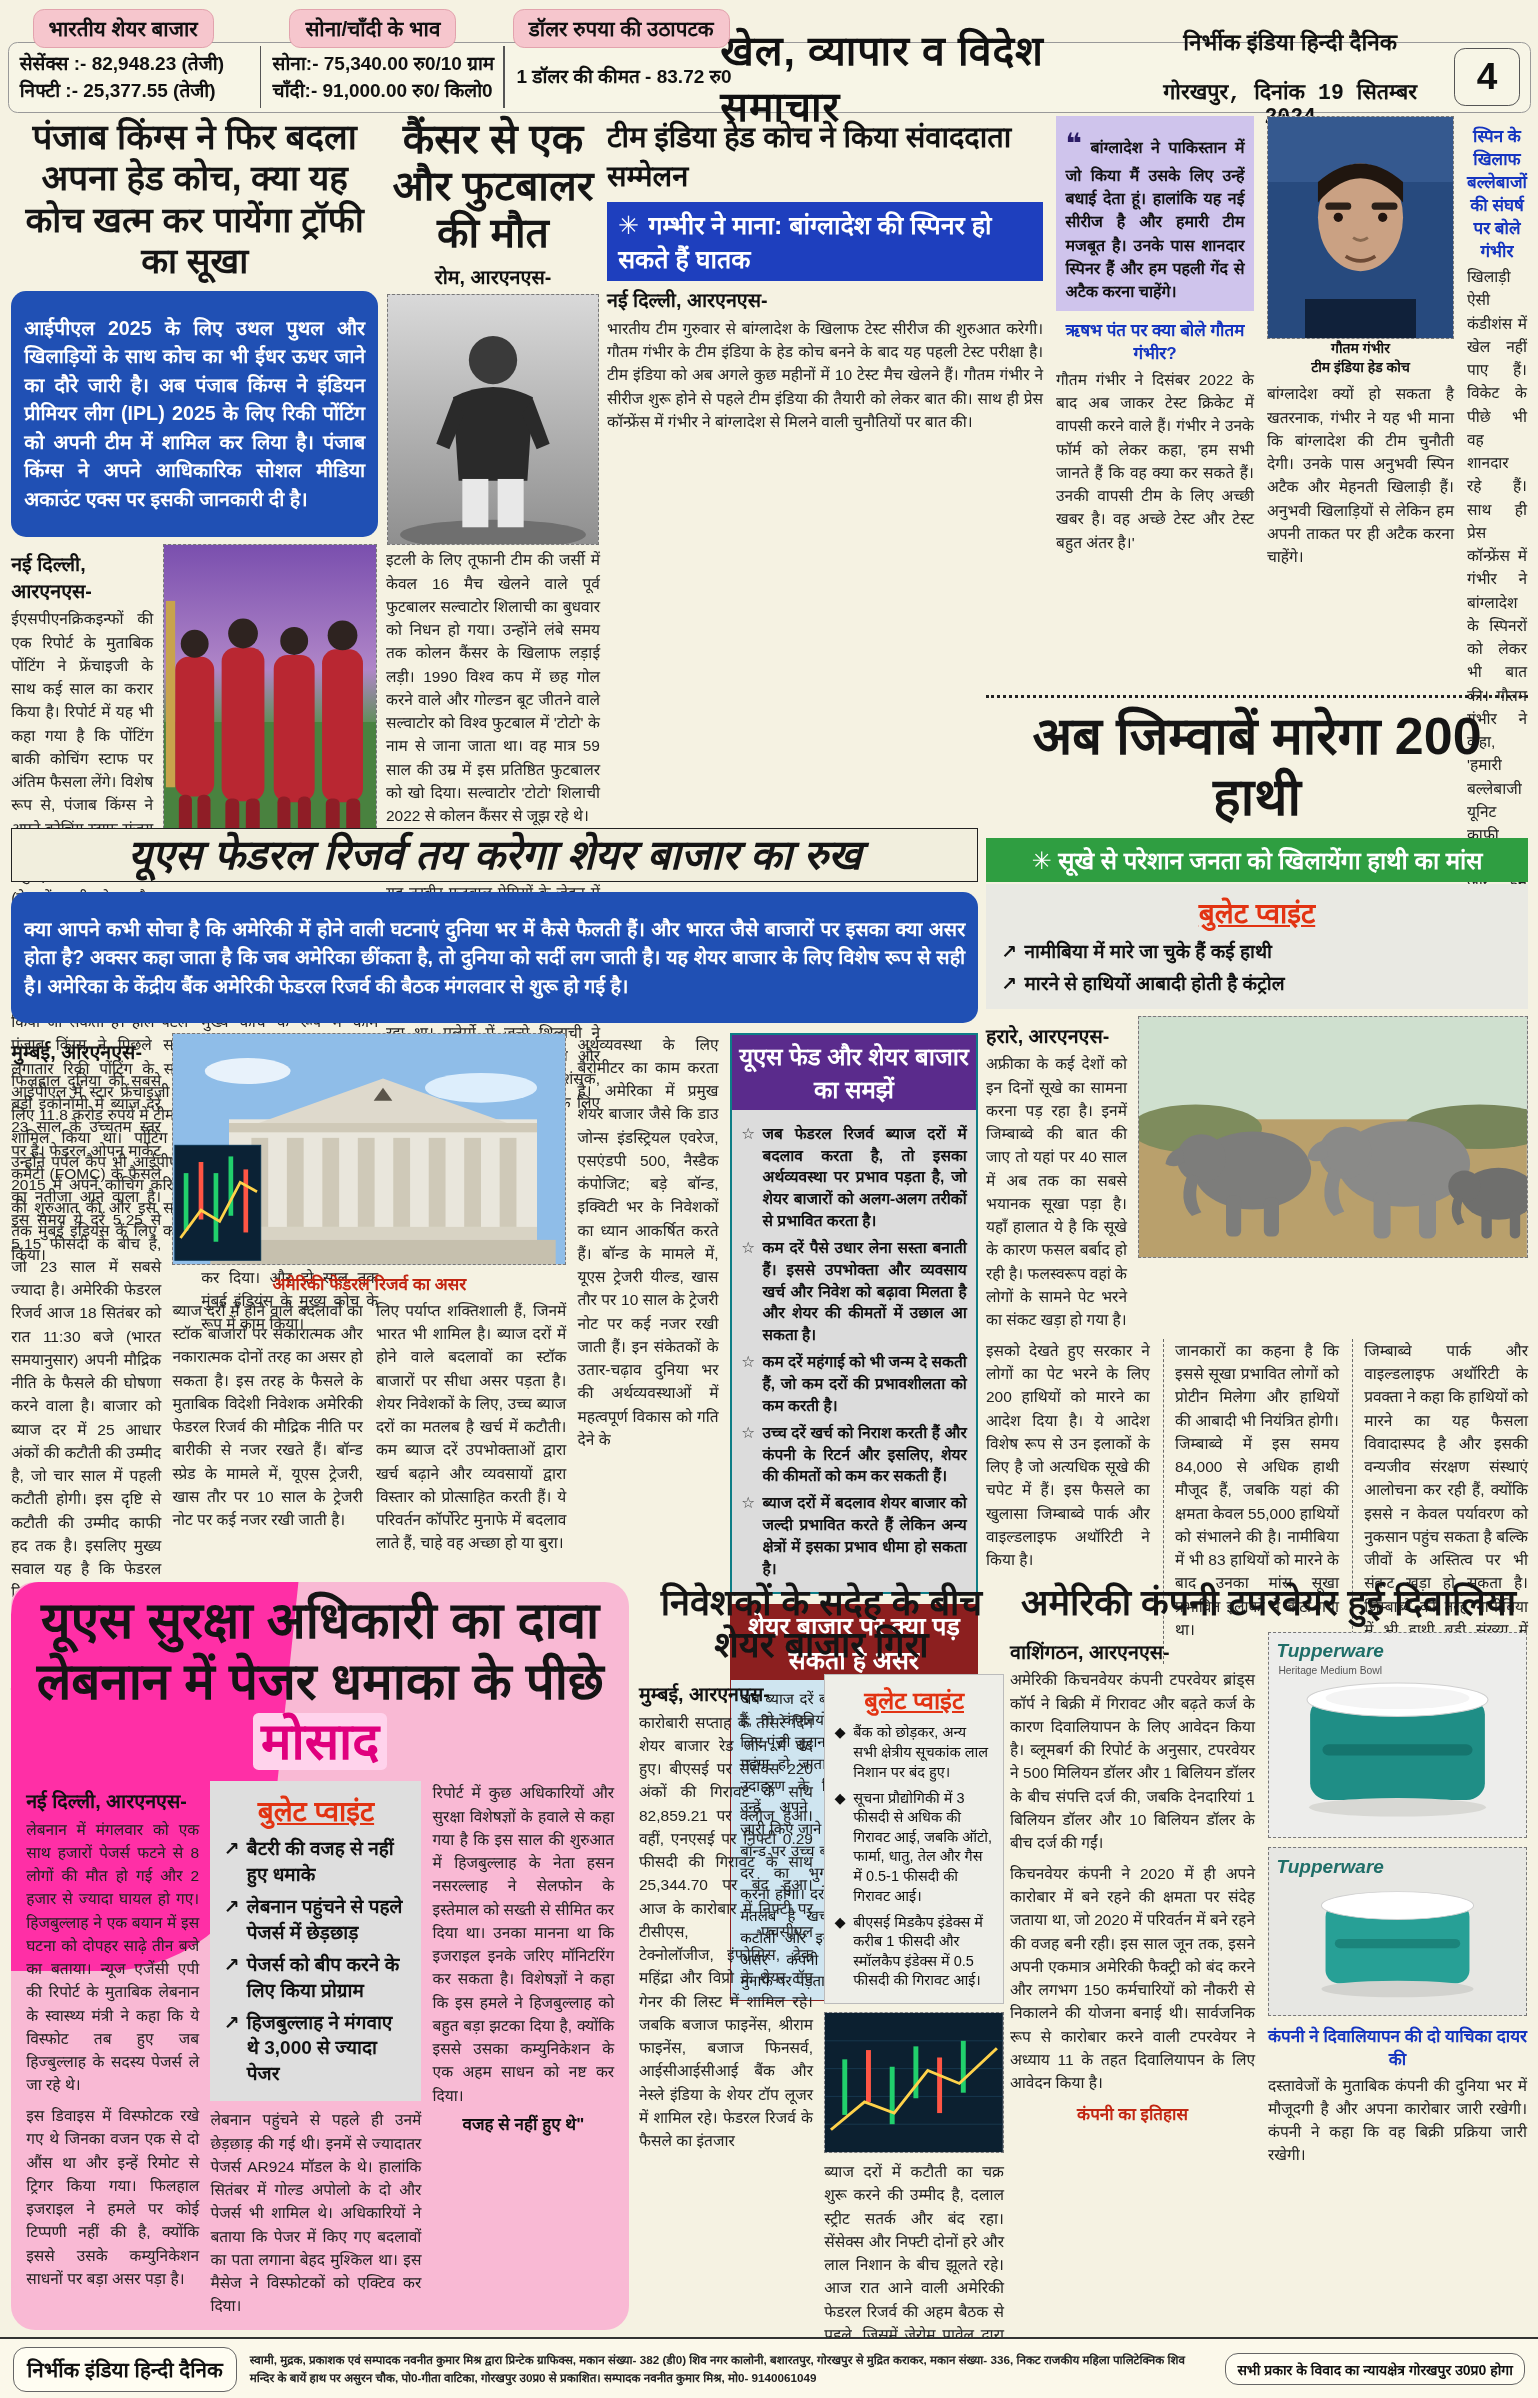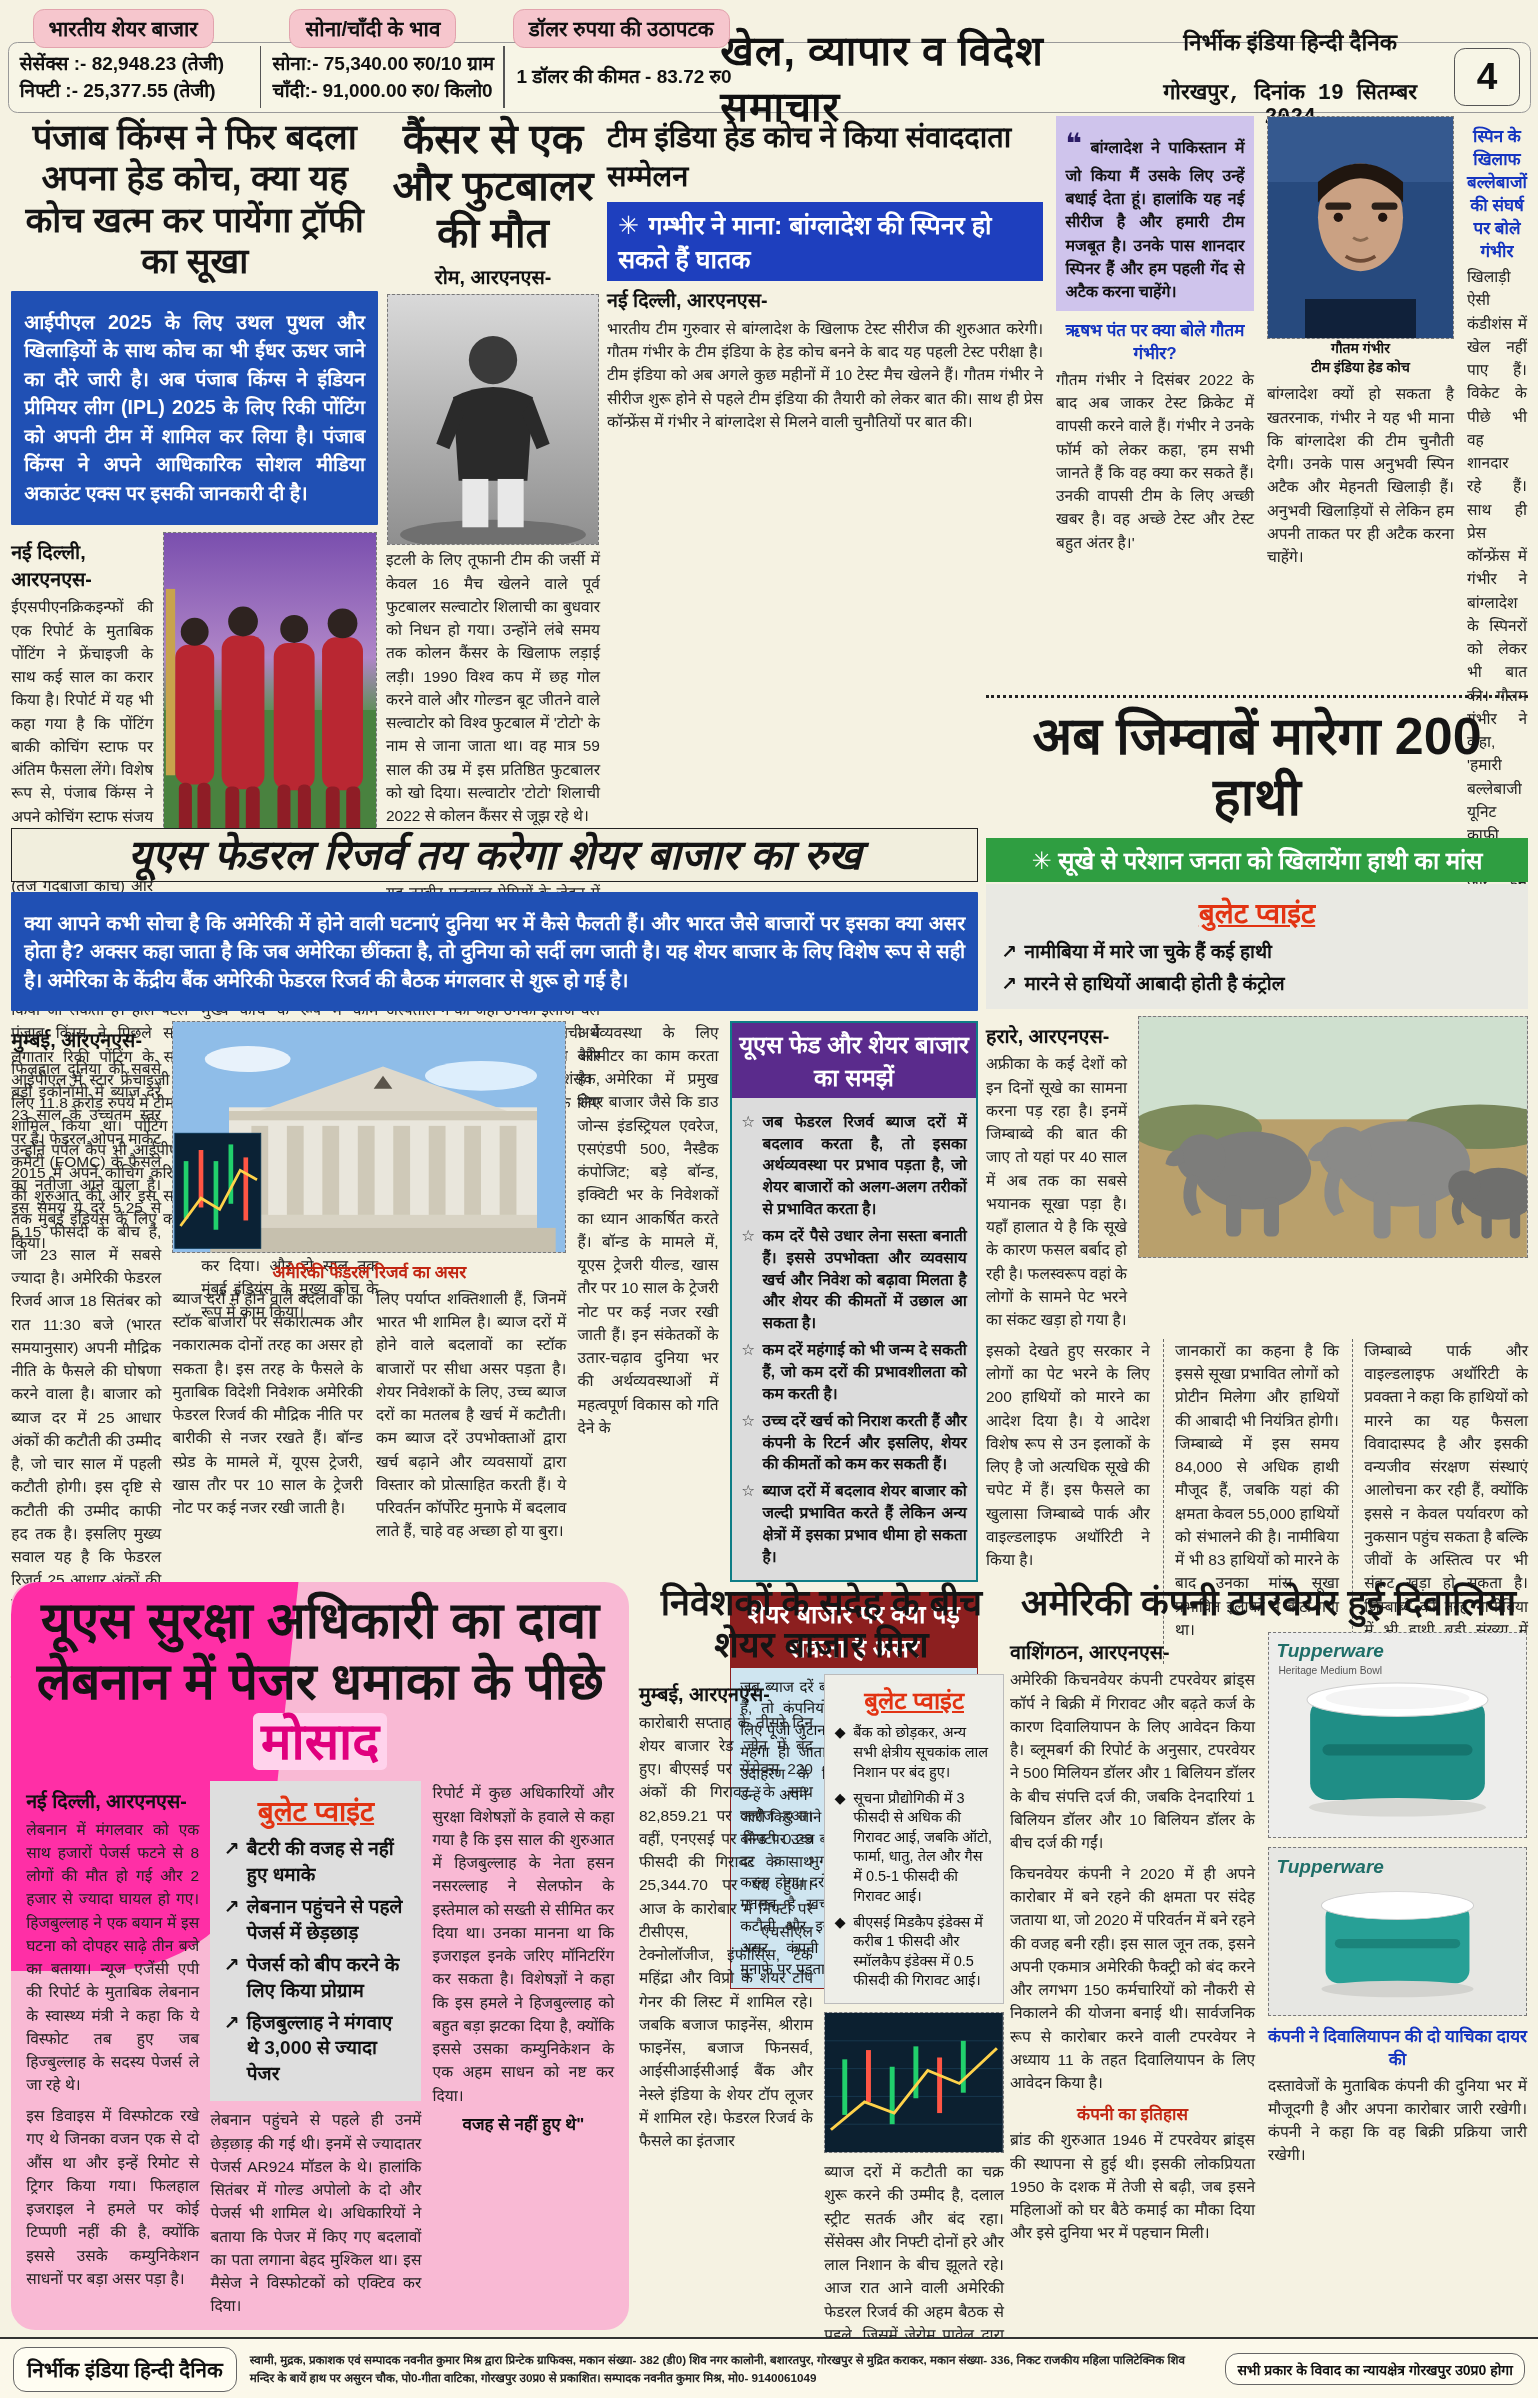--- a/index.html
+++ b/index.html
@@ -25,21 +25,21 @@
   .tb-mast .m2{ font-weight:bold; font-size:21.5px; margin-top:19px;font-family:Liberation Mono, monospace; }
   .tb-page{ align-self:center; margin:0 9.4px; width:66px; height:58px; border:1.9px solid #555;
     border-radius:11.2px; background:#f7f5e6; display:flex; align-items:center; justify-content:center;
     font-size:37px; font-weight:bold; }
   
   .story{ position:absolute; }
   .hl{ font-weight:bold; text-align:center; line-height:1.18; color:#151515; }
   .dateline{ font-weight:bold; font-size:19.7px; margin:5.6px 0 3.7px; }
   .bodytxt{ font-size:15.5px; line-height:1.5; text-align:justify; color:#222; }
   .bluebox{ background:#2050b4; color:#fff; font-weight:bold; font-size:19.7px; line-height:1.45;
-    padding:17px 13px; border-radius:1px; text-align:justify; }
+    padding:23px 13px; border-radius:15px; text-align:justify; }
   .redsub{ color:#c22612; font-weight:bold; font-size:17px; margin:7.5px 0 3.7px; }
   .bp-title{ color:#e23312; font-weight:bold; font-size:28px; text-align:center;
     text-decoration:underline; margin-bottom:7.5px; }
   .bp-item{ display:flex; gap:7.5px; font-weight:bold; font-size:19px; line-height:1.35; margin:6.6px 0; }
   .bp-arrow{ flex:0 0 auto; }
   .photo{ position:relative; overflow:hidden; border:0.9px dashed #777; background:#ccc; }
   .photo svg{ display:block; width:100%; height:100%; }
   .caption{ font-size:14px; line-height:1.35; }
   .colrow{ display:flex; gap:13px; }
   .colrow > div{ flex:1; }
@@ -513,21 +513,20 @@
   </div>
 
   <div class="story tupper">
     <div class="hl">अमेरिकी कंपनी टपरवेयर हुई दिवालिया</div>
     <div style="display:flex; gap:13px; margin-top:7.5px;">
       <div style="width:245px;">
         <div class="dateline">वाशिंगठन, आरएनएस-</div>
         <div class="bodytxt">अमेरिकी किचनवेयर कंपनी टपरवेयर ब्रांड्स कॉर्प ने बिक्री में गिरावट और बढ़ते कर्ज के कारण दिवालियापन के लिए आवेदन किया है। ब्लूमबर्ग की रिपोर्ट के अनुसार, टपरवेयर ने 500 मिलियन डॉलर और 1 बिलियन डॉलर के बीच संपत्ति दर्ज की, जबकि देनदारियां 1 बिलियन डॉलर और 10 बिलियन डॉलर के बीच दर्ज की गईं।</div>
         <div class="bodytxt" style="margin-top:7.5px;">किचनवेयर कंपनी ने 2020 में ही अपने कारोबार में बने रहने की क्षमता पर संदेह जताया था, जो 2020 में परिवर्तन में बने रहने की वजह बनी रही। इस साल जून तक, इसने अपनी एकमात्र अमेरिकी फैक्ट्री को बंद करने और लगभग 150 कर्मचारियों को नौकरी से निकालने की योजना बनाई थी। सार्वजनिक रूप से कारोबार करने वाली टपरवेयर ने अध्याय 11 के तहत दिवालियापन के लिए आवेदन किया है।</div>
         <div class="redsub" style="text-align:center;">कंपनी का इतिहास</div>
-        <div class="bodytxt">ब्रांड की शुरुआत 1946 में टपरवेयर ब्रांड्स की स्थापना से हुई थी। इसकी लोकप्रियता 1950 के दशक में तेजी से बढ़ी, जब इसने महिलाओं को घर बैठे कमाई का मौका दिया और इसे दुनिया भर में पहचान मिली।</div>
       </div>
       <div style="flex:1;">
         <div class="photo" style="width:100%; height:206px; background:#ececec;">
           <svg viewBox="0 0 250 220" preserveAspectRatio="none">
             <rect width="250" height="220" fill="#ededeb"></rect>
             <rect x="40" y="70" width="170" height="110" rx="18" fill="#1f8e86"></rect>
             <ellipse cx="125" cy="72" rx="88" ry="18" fill="#ffffff" stroke="#cfcfcf"></ellipse>
             <ellipse cx="125" cy="70" rx="70" ry="12" fill="#f4f4f4"></ellipse>
             <rect x="52" y="120" width="146" height="12" rx="6" fill="#15756e"></rect>
             <ellipse cx="125" cy="188" rx="86" ry="10" fill="#d8d8d4"></ellipse>

